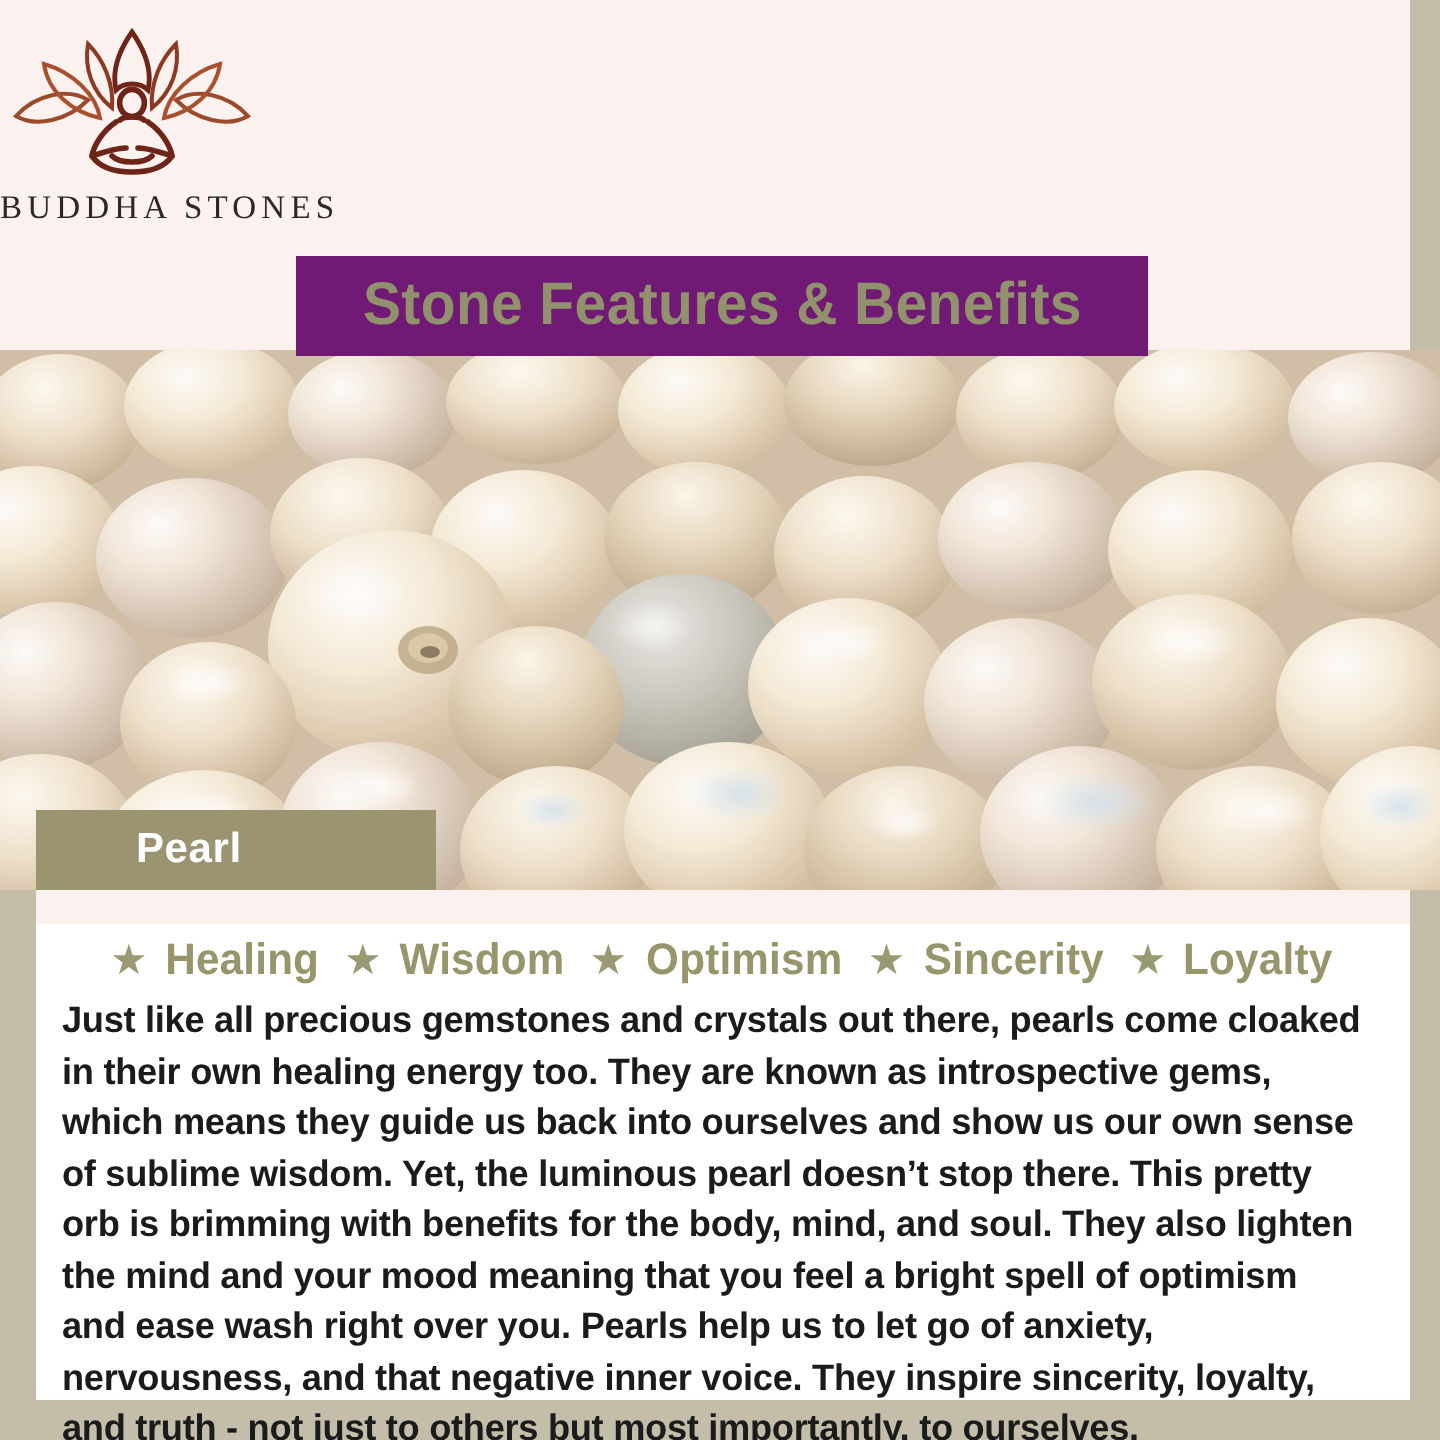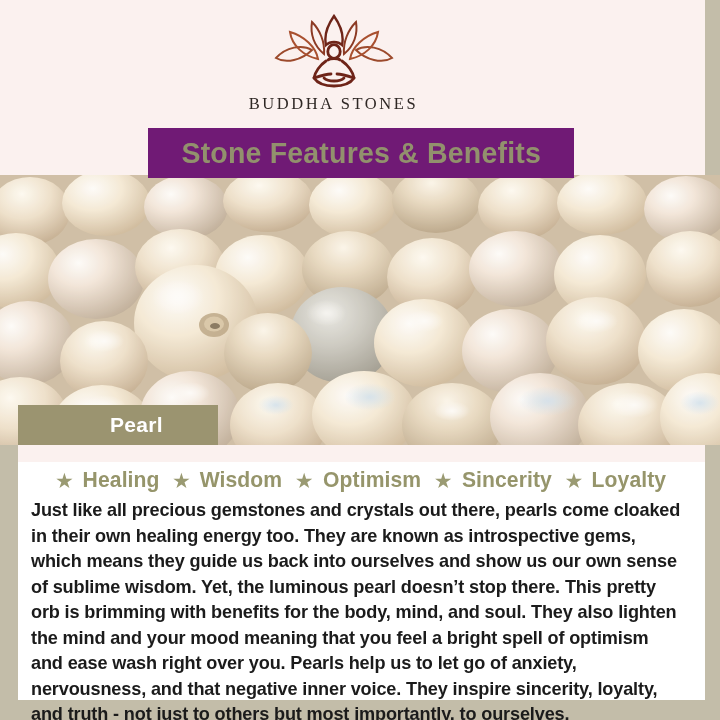--- a/index.html
+++ b/index.html
@@ -42,22 +42,21 @@
   }
 
   
   .logo-wrap {
     position: absolute;
     left: 0;
     top: 14px;
     width: 611px;
     display: flex;
     flex-direction: column;
-    align-items: center;
-    padding-left: 28px;
+    align-items: flex-start;
   }
   .logo-mark {
     width: 132px;
     height: 74px;
     display: block;
   }
   .logo-text {
     margin-top: 6px;
     font-family: "Liberation Serif", serif;
     font-size: 16.5px;
@@ -111,21 +110,21 @@
     left: 18px;
     top: 405px;
     width: 200px;
     height: 40px;
     background: #9b9470;
     display: flex;
     align-items: center;
     z-index: 5;
   }
   .stone-bar-text {
-    margin-left: 92px;
+    margin-left: 50px;
     font-size: 21px;
     font-weight: bold;
     color: #ffffff;
     letter-spacing: 0.3px;
   }
 
   
   .panel {
     position: absolute;
     left: 18px;

